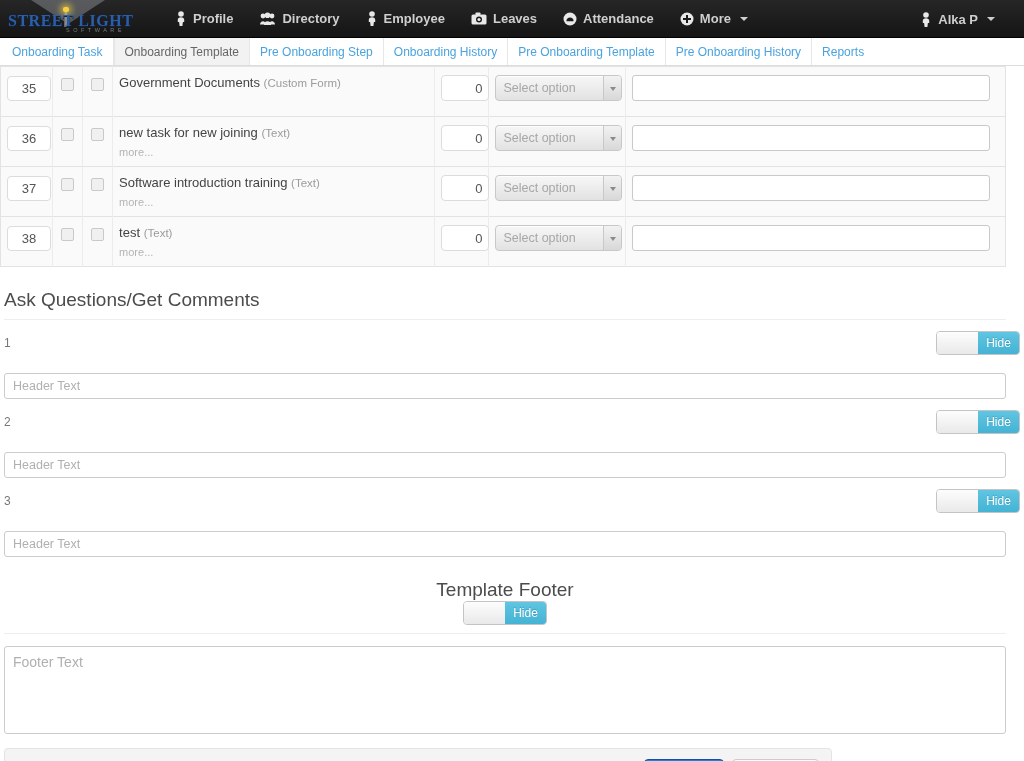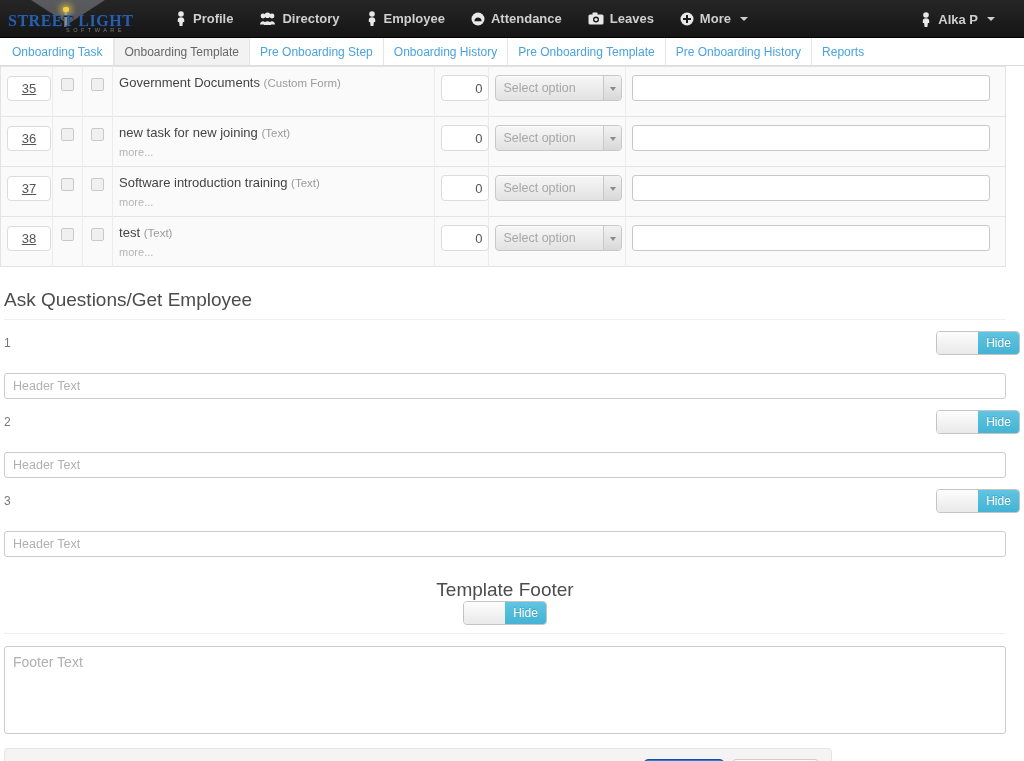--- a/index.html
+++ b/index.html
@@ -156,21 +156,20 @@
   .id-box {
     display: inline-block;
     width: 44px; height: 25px;
     line-height: 23px;
     text-align: center;
     border: 1px solid #dcdcdc;
     border-radius: 4px;
     background: #ffffff;
     color: #555;
     font-size: 13px;
-    text-decoration: underline;
   }
   .cb {
     -webkit-appearance: none; appearance: none;
     width: 13px; height: 13px;
     border: 1px solid #c9c9c9;
     border-radius: 2px;
     background: #f0f0f0;
     margin: 3px 0 0 0;
     vertical-align: top;
     cursor: pointer;
@@ -402,38 +401,38 @@
         <svg width="12" height="15" viewBox="0 0 12 15">
             <circle cx="6" cy="3" r="2.8" fill="#e8e8e8"></circle>
             <path d="M6 6.2c-2 0-3.2 1-3.2 2.6V11h1.3l.5 4h2.8l.5-4h1.3V8.8C9.2 7.2 8 6.2 6 6.2z" fill="#e8e8e8"></path>
           </svg>
       </span>
       <span>Employee</span>
     </div>
 
     <div class="nav-item">
       <span class="ico">
-        <svg width="14" height="14" viewBox="0 0 14 14">
-            <circle cx="7" cy="7" r="6.5" fill="#e8e8e8"></circle>
-            <path d="M3.4 9.2C3.4 7 5 5.6 7 5.6s3.6 1.4 3.6 3.6z" fill="#1b1b1b"></path>
-          </svg>
-      </span>
-      <span>Attendance</span>
-    </div>
-
-    <div class="nav-item">
-      <span class="ico">
         <svg width="16" height="13" viewBox="0 0 16 13">
             <rect x="0.5" y="2.5" width="15" height="10" rx="1.6" fill="#e8e8e8"></rect>
             <rect x="4.5" y="0.5" width="5" height="2.6" rx=".8" fill="#e8e8e8"></rect>
             <circle cx="8" cy="7.5" r="3" fill="#1b1b1b"></circle>
             <circle cx="8" cy="7.5" r="1.6" fill="#e8e8e8"></circle>
           </svg>
       </span>
       <span>Leaves</span>
+    </div>
+
+    <div class="nav-item">
+      <span class="ico">
+        <svg width="14" height="14" viewBox="0 0 14 14">
+            <circle cx="7" cy="7" r="6.5" fill="#e8e8e8"></circle>
+            <path d="M3.4 9.2C3.4 7 5 5.6 7 5.6s3.6 1.4 3.6 3.6z" fill="#1b1b1b"></path>
+          </svg>
+      </span>
+      <span>Attendance</span>
     </div>
 
     <div class="nav-item">
       <span class="ico">
         <svg width="14" height="14" viewBox="0 0 14 14">
             <circle cx="7" cy="7" r="6.5" fill="#e8e8e8"></circle>
             <rect x="6" y="3" width="2" height="8" fill="#1b1b1b"></rect>
             <rect x="3" y="6" width="8" height="2" fill="#1b1b1b"></rect>
           </svg>
       </span>
@@ -565,21 +564,21 @@
                 <span class="sel-arrow"></span>
               </span>
           </span>
         </td>
         <td class="c-txt"><input class="txt-input" type="text" value="" style=""></td>
       </tr>
 
     </tbody>
   </table>
 
-  <div class="section-h">Ask Questions/Get Employee</div>
+  <div class="section-h">Ask Questions/Get Comments</div>
 
   <div class="qblock">
     <div class="qrow">
       <span class="qnum">1</span>
       <span class="toggle">
         <span class="toggle-knob"></span>
         <span class="toggle-on">Hide</span>
       </span>
     </div>
     <input class="header-input" type="text" placeholder="Header Text" style="">

